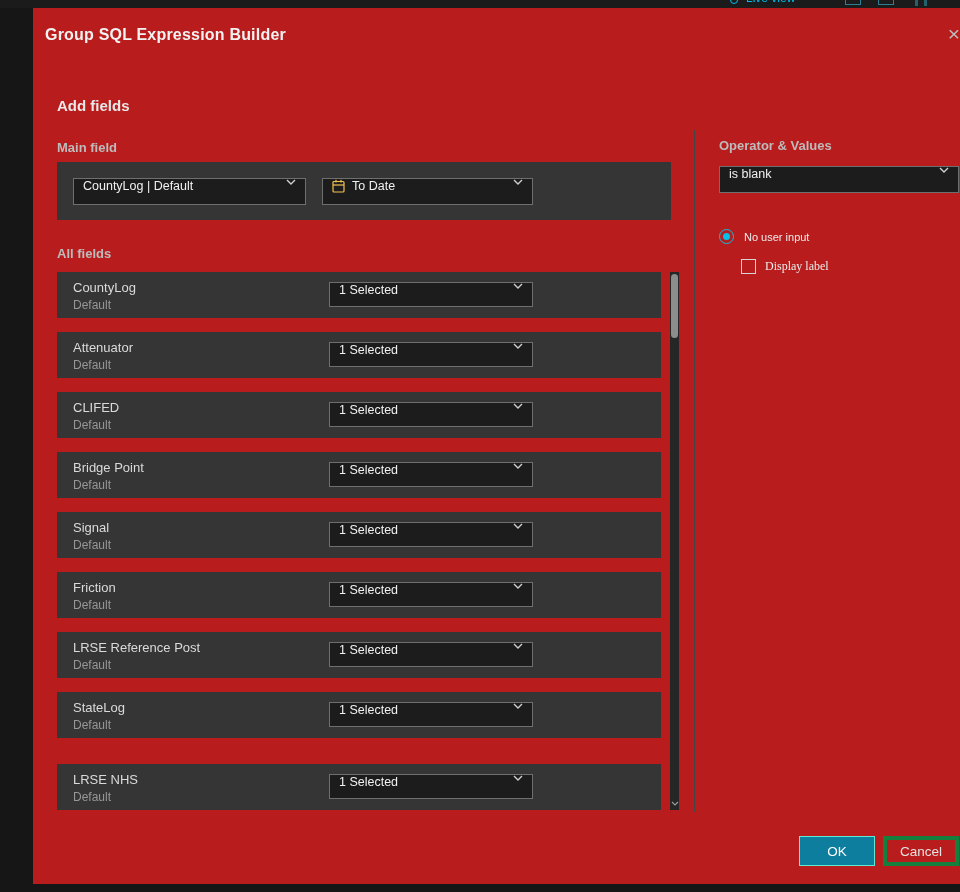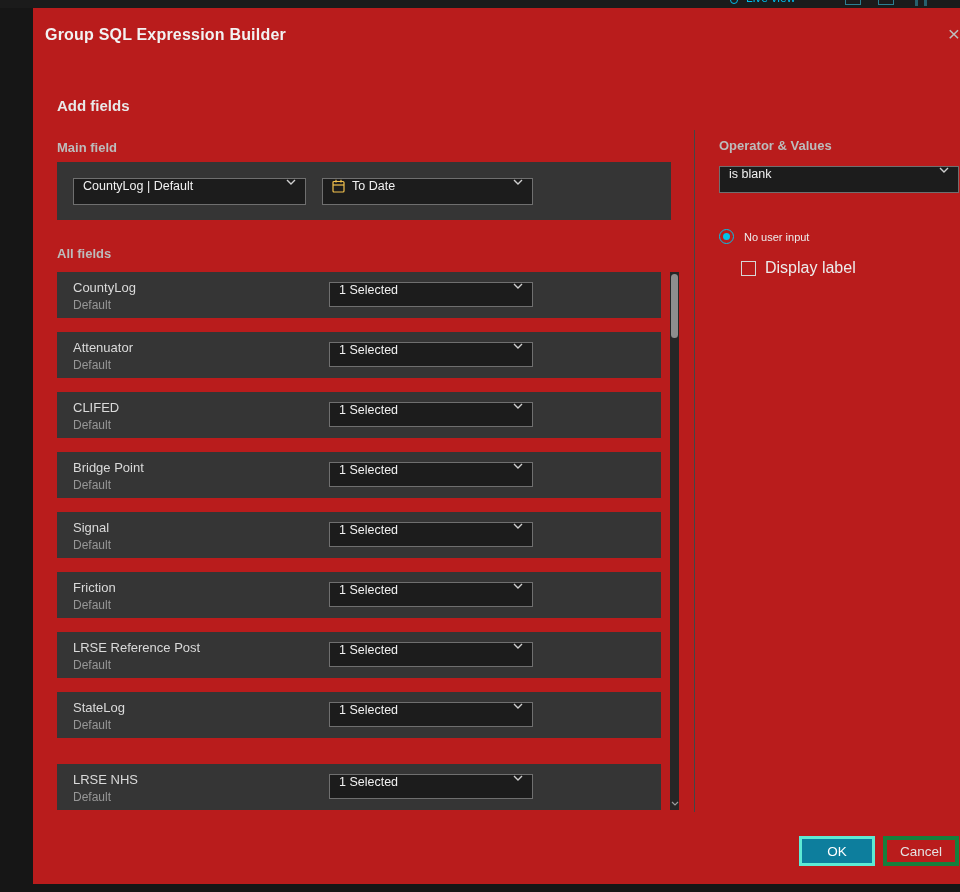--- a/index.html
+++ b/index.html
@@ -61,26 +61,26 @@
   .v-divider { position:absolute; left:661px; top:122px; width:1px; height:682px; background:#454545; }
 
   
   .sel-operator { left:686px; top:158px; width:240px; }
   .radio-row { position:absolute; left:686px; top:221px; display:flex; align-items:center; cursor:pointer; }
   .radio { width:15px; height:15px; border:1px solid #00c2ea; border-radius:50%; position:relative; }
   .radio::after { content:""; position:absolute; left:3px; top:3px; width:7px; height:7px; border-radius:50%; background:#00c2ea; }
   .radio-label { margin-left:10px; font-size:11px; color:#ececec; }
   .check-row { position:absolute; left:708px; top:251px; display:flex; align-items:center; cursor:pointer; }
   .checkbox { width:15px; height:15px; border:1px solid #d6d6d6; background:transparent; }
-  .check-label { margin-left:9px; font-size:16px; color:#ececec; }
+  .check-label { margin-left:9px; font-size:12px; color:#ececec;font-family:Liberation Serif, serif; }
 
   
   .btn { position:absolute; top:828px; height:30px; font-size:13.5px; display:flex; align-items:center;
          justify-content:center; cursor:pointer; }
-  .btn-ok { left:766px; width:76px; background:#0d7e9d; color:#ffffff; border:3px solid #5eead4; }
+  .btn-ok { left:766px; width:76px; background:#0d7e9d; color:#ffffff; border:1px solid #5eead4; }
   .btn-cancel { left:850px; width:76px; background:transparent; color:#e3e3e3; border:4px solid #15803d; }
 </style>
 </head>
 <body>
 
 <div class="canvas">
 
   <div class="app-top">
     <div class="live-dot"></div>
     <div class="live-view">Live view</div>

